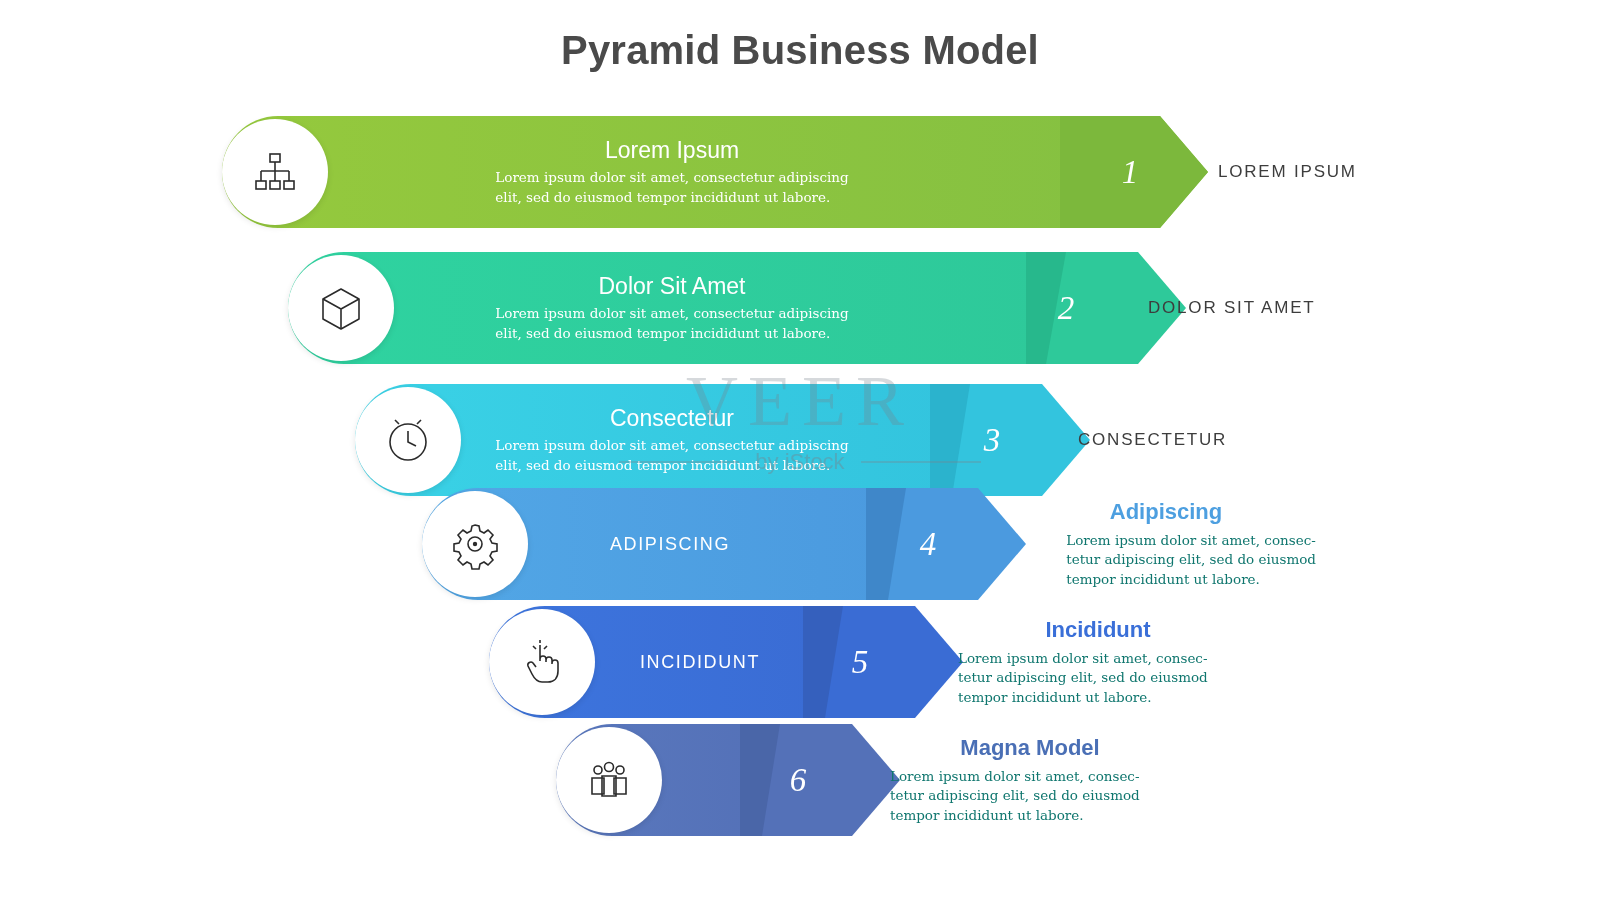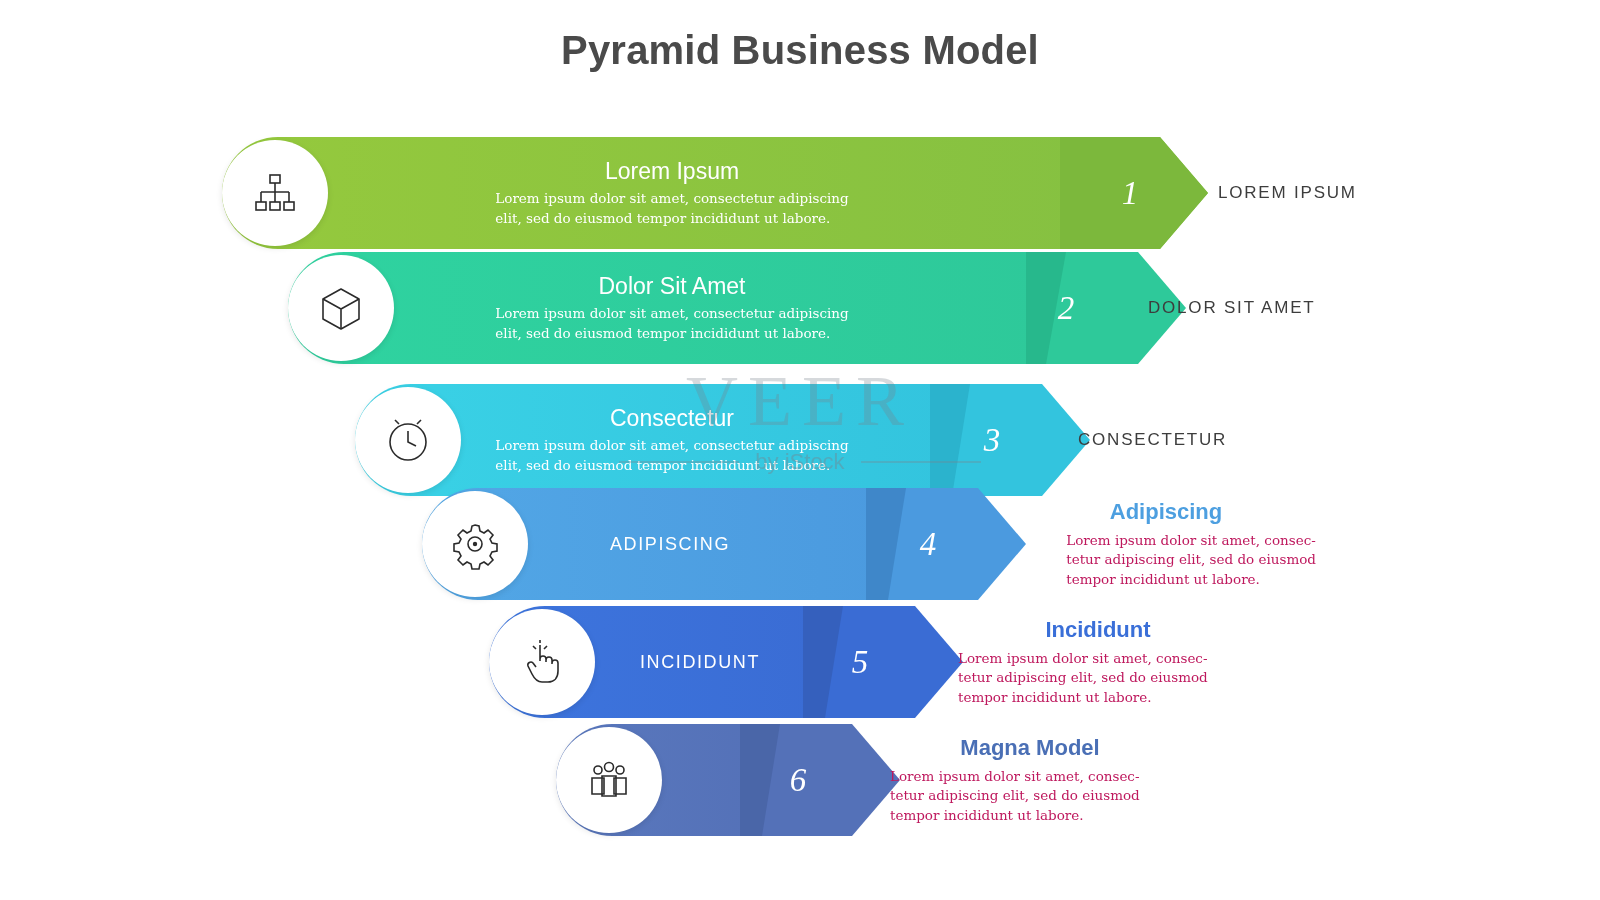--- a/index.html
+++ b/index.html
@@ -120,21 +120,21 @@
   }
   .side-title-color {
     font-size: 22px;
     font-weight: bold;
     margin-bottom: 6px;
     white-space: nowrap;
   }
   .side-desc {
     font-size: 13.5px;
     line-height: 1.45;
-    color: #be185d;
+    color: #0f766e;
     font-family: "DejaVu Serif", serif;
     white-space: pre-line;
   }
   
   #watermark {
     position: absolute;
     left: 0;
     top: 360px;
     width: 1600px;
     text-align: center;
@@ -164,21 +164,21 @@
     background: rgba(120,130,140,0.32);
   }
 </style>
 </head>
 <body>
 
 <div id="stage">
 
   <div id="title">Pyramid Business Model</div>
 
-  <div class="row" style="top:137px;border-radius:30px;">
+  <div class="row" style="top:116px;border-radius:30px;">
     <div class="band-body" style="left:222px;width:860px;background:linear-gradient(90deg,#95c93d,#86c141);"></div>
     <div class="band-arrow" style="left:1060px;width:148px;">
       <svg width="148" height="112" viewBox="0 0 148 112">
         <polygon points="0,0 148,0 196,56 148,112 0,112" fill="#86c141" transform="translate(-48,0)"></polygon>
         <polygon points="0,0 100,0 148,56 100,112 0,112" fill="#7cb83c"></polygon>
       </svg>
     </div>
     <div class="icon-circle" style="left:222px;">
       <svg width="54" height="54" viewBox="0 0 54 54">
         <g fill="none" stroke="#2b2b2b" stroke-width="1.6">

